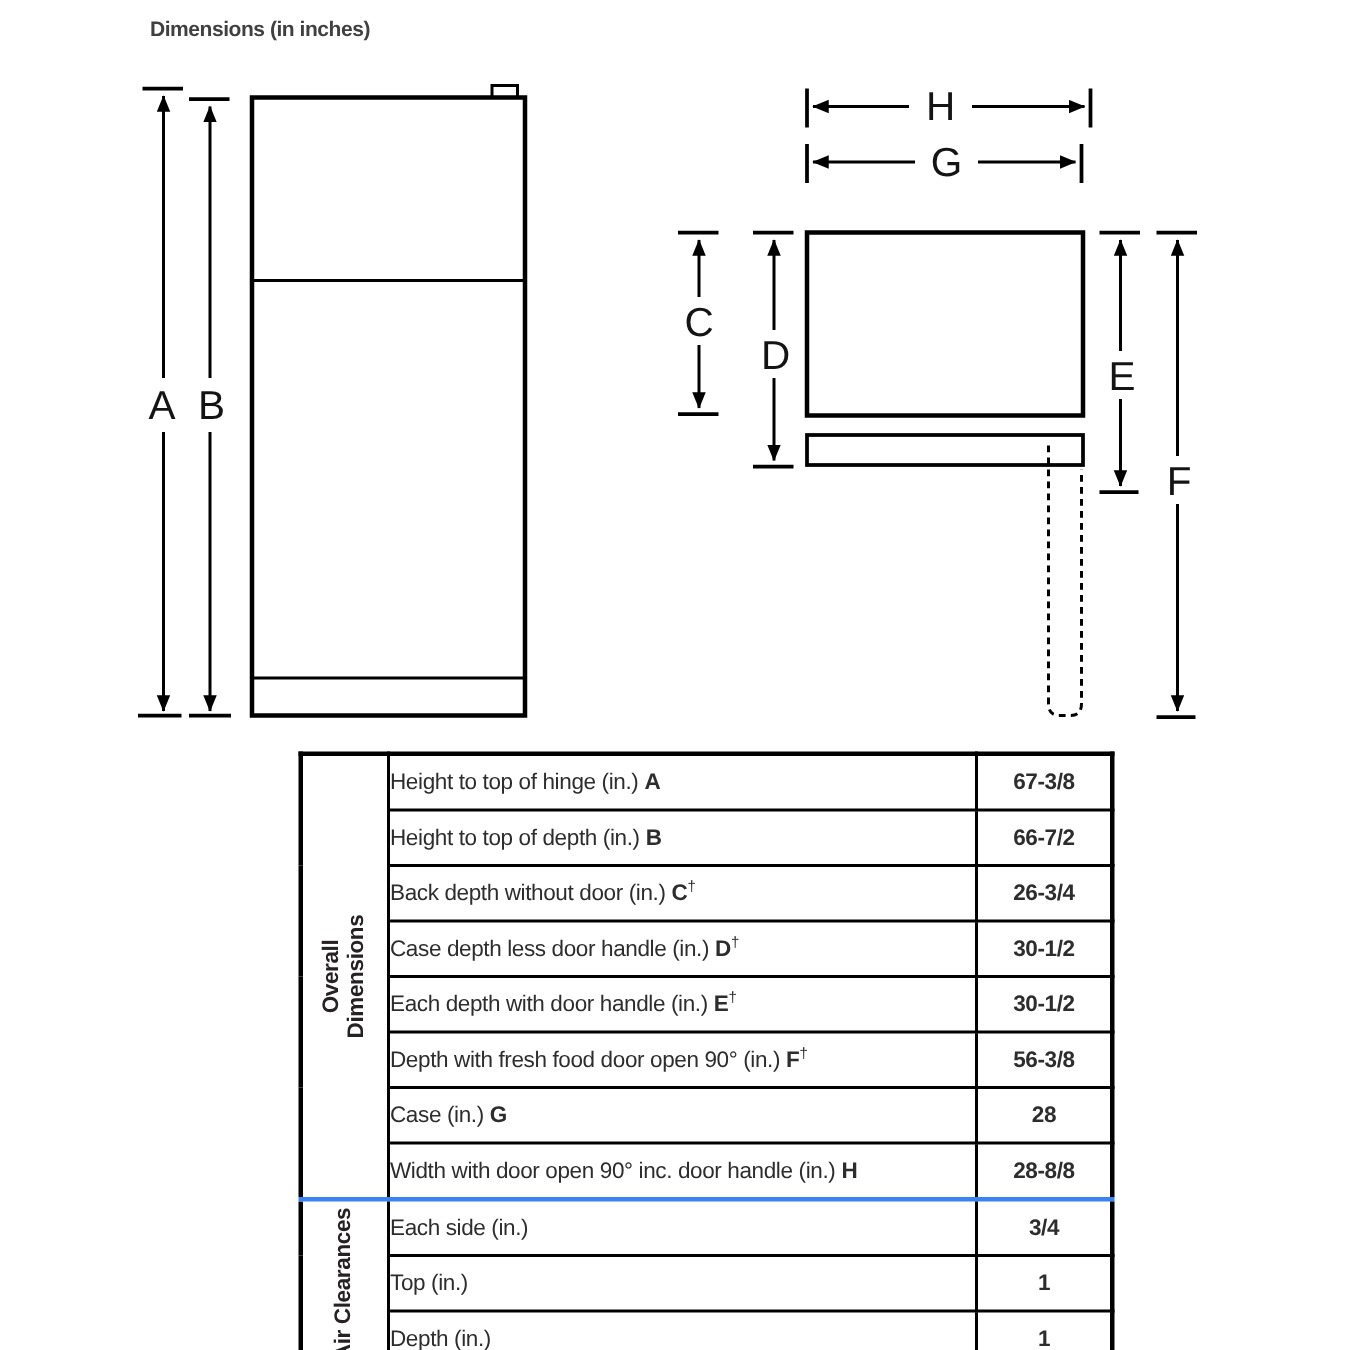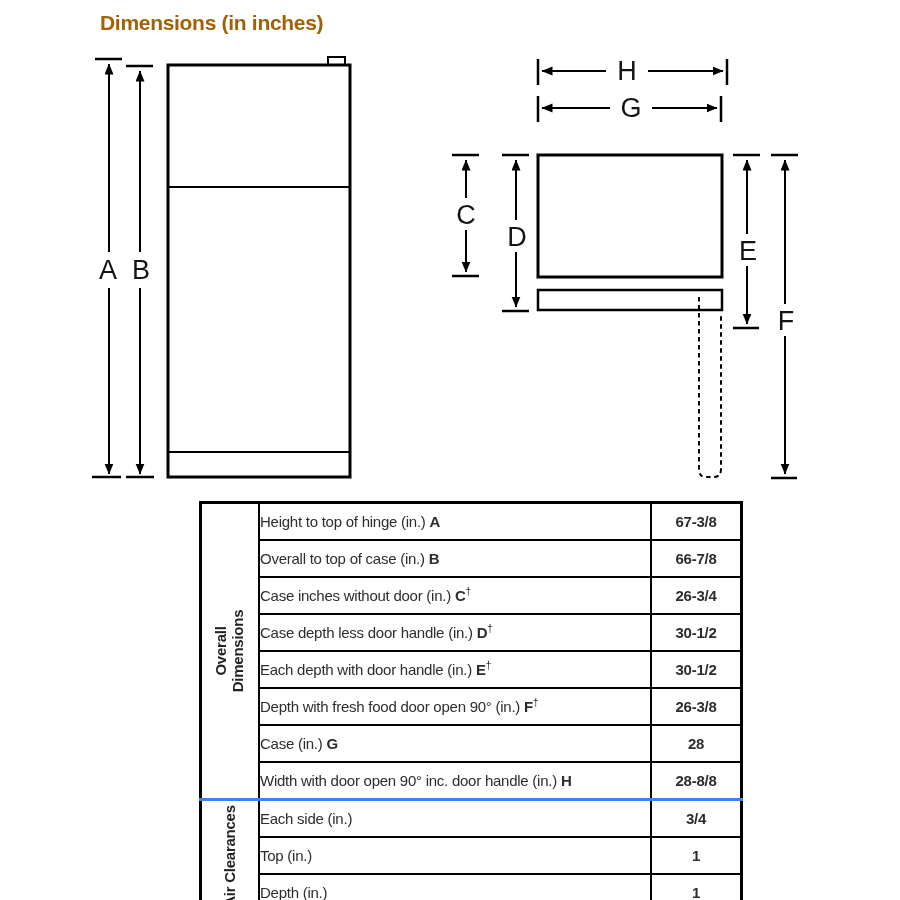--- a/index.html
+++ b/index.html
@@ -2,21 +2,21 @@
 <html><head>
 <meta charset="utf-8">
 <style>
   html,body{margin:0;padding:0;background:#fff;}
   .canvas{
     position:relative;width:900px;height:900px;background:#fff;overflow:hidden;
     font-family:"Liberation Sans", sans-serif;color:#2b2b2b;
   }
   .title{
     position:absolute;left:100px;top:11px;margin:0;
-    font-size:21px;font-weight:700;letter-spacing:-0.3px;color:#a16207;
+    font-size:14px;font-weight:700;letter-spacing:-0.3px;color:#404040;
   }
   svg{position:absolute;left:0;top:0;}
   .dt{font-family:"Liberation Sans",sans-serif;font-size:27px;fill:#141414;}
 
   .tbl-wrap{position:absolute;left:199px;top:501px;width:534px;height:392px;}
   table.spec{
     border-collapse:collapse;table-layout:fixed;width:534px;height:392px;
     font-size:15px;letter-spacing:-0.25px;color:#2d2d2d;
   }
   table.spec td{border:2px solid #000;padding:0;vertical-align:middle;height:35px;}
@@ -130,38 +130,38 @@
     <table class="spec">
       <tbody>
           <tr>
         <td class="c-group" rowspan="8">
           <span class="vlabel">Overall Dimensions</span>
         </td>
         <td class="c-desc"><span>Height to top of hinge (in.)</span><b class="lt">A</b><sup class="dg"></sup></td>
         <td class="c-val">67-3/8</td>
       </tr>
       <tr>
-        <td class="c-desc"><span>Overall to top of case (in.)</span><b class="lt">B</b><sup class="dg"></sup></td>
-        <td class="c-val">66-7/8</td>
+        <td class="c-desc"><span>Height to top of depth (in.)</span><b class="lt">B</b><sup class="dg"></sup></td>
+        <td class="c-val">66-7/2</td>
       </tr>
       <tr>
-        <td class="c-desc"><span>Case inches without door (in.)</span><b class="lt">C</b><sup class="dg">†</sup></td>
+        <td class="c-desc"><span>Back depth without door (in.)</span><b class="lt">C</b><sup class="dg">†</sup></td>
         <td class="c-val">26-3/4</td>
       </tr>
       <tr>
         <td class="c-desc"><span>Case depth less door handle (in.)</span><b class="lt">D</b><sup class="dg">†</sup></td>
         <td class="c-val">30-1/2</td>
       </tr>
       <tr>
         <td class="c-desc"><span>Each depth with door handle (in.)</span><b class="lt">E</b><sup class="dg">†</sup></td>
         <td class="c-val">30-1/2</td>
       </tr>
       <tr>
         <td class="c-desc"><span>Depth with fresh food door open 90° (in.)</span><b class="lt">F</b><sup class="dg">†</sup></td>
-        <td class="c-val">26-3/8</td>
+        <td class="c-val">56-3/8</td>
       </tr>
       <tr>
         <td class="c-desc"><span>Case (in.)</span><b class="lt">G</b><sup class="dg"></sup></td>
         <td class="c-val">28</td>
       </tr>
       <tr>
         <td class="c-desc"><span>Width with door open 90° inc. door handle (in.)</span><b class="lt">H</b><sup class="dg"></sup></td>
         <td class="c-val">28-8/8</td>
       </tr>
       <tr class="sec">

